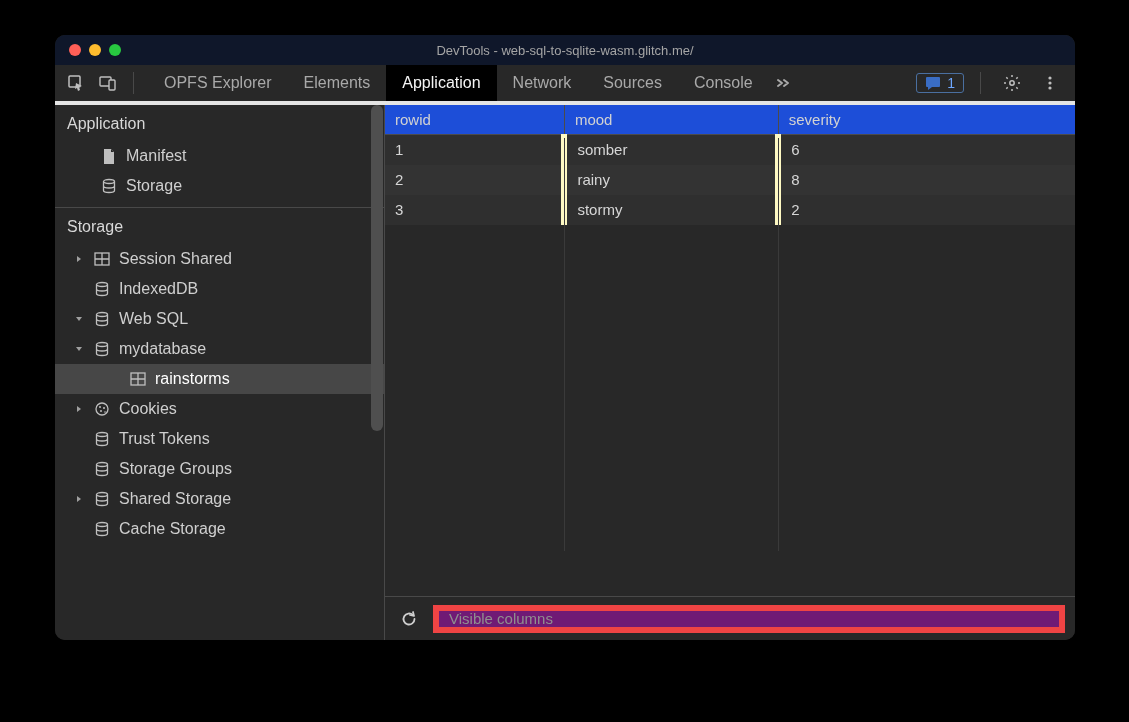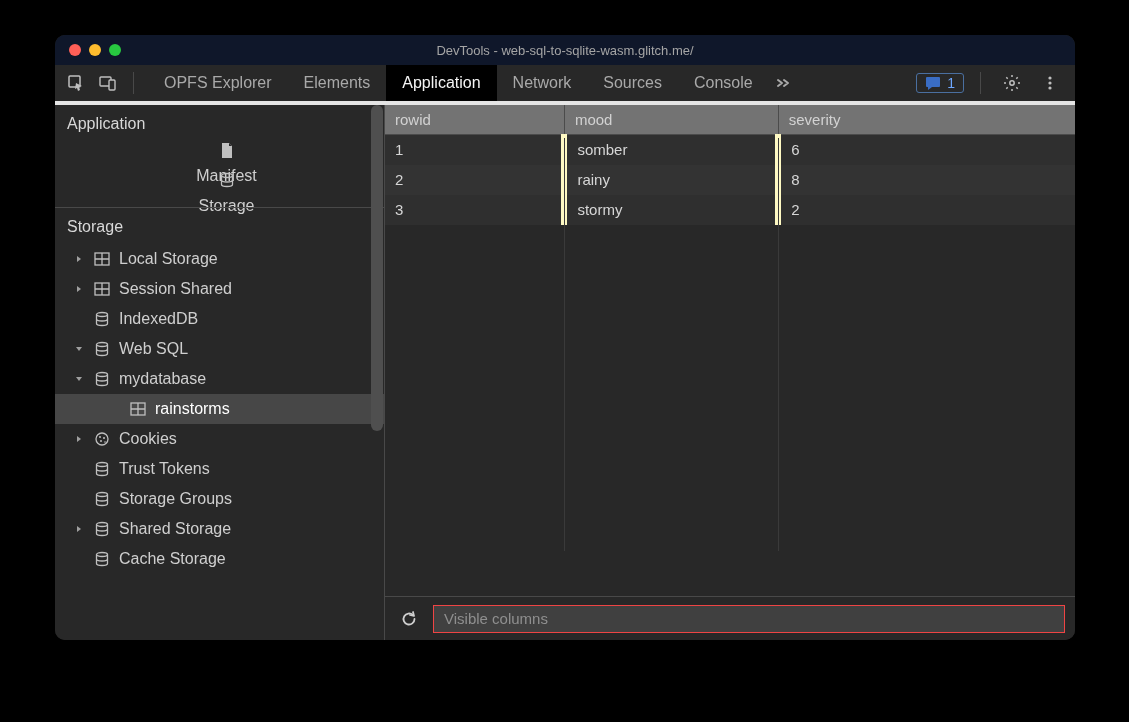--- a/index.html
+++ b/index.html
@@ -170,21 +170,21 @@
     justify-content: center;
     color: #a0a0a0;
     font-size: 11px;
   }
   .tree-icon {
     width: 18px; height: 18px;
     display: inline-flex; align-items: center; justify-content: center;
     color: #b8b8b8;
     flex-shrink: 0;
   }
-  .indent-0 { padding-left: 28px; flex-direction: column; }
+  .indent-0 { padding-left: 45px; }
   .indent-0a { padding-left: 18px; }
   .indent-1 { padding-left: 18px; }
   .indent-2 { padding-left: 54px; }
   .main {
     flex: 1;
     display: flex;
     flex-direction: column;
     background: #282828;
   }
   .table-wrap {
@@ -197,21 +197,21 @@
     table-layout: fixed;
   }
   table.data th {
     text-align: left;
     font-weight: 400;
     font-size: 15px;
     color: #d2d2d2;
     padding: 6px 10px;
     border: 1px solid #4b4b4b;
     border-top: none;
-    background: #737373;
+    background: #1d4ed8;
     height: 28px;
   }
   table.data th:first-child { border-left: none; }
   table.data th:last-child { border-right: none; }
   table.data td {
     font-size: 15px;
     color: #d6d6d6;
     padding: 4px 10px;
     border-left: 6px solid #fef9c3;
     border-right: 1px solid #3a3a3a;
@@ -232,22 +232,22 @@
   }
   .refresh-btn {
     width: 28px; height: 28px;
     display:flex; align-items:center; justify-content:center;
     color: #cfcfcf;
     cursor: pointer;
   }
   .filter-input {
     flex: 1;
     height: 28px;
-    background: #404040;
-    border: 1px solid #ef4444;
+    background: #701a75;
+    border: 6px solid #ef4444;
     color: #bcbcbc;
     font-size: 15px;
     padding: 0 10px;
     outline: none;
   }
   .filter-input::placeholder { color: #8f8f8f; }
   svg { display: block; }
 </style>
 </head>
 <body>
@@ -339,34 +339,20 @@
             </svg>
         </span>
         <span>Storage</span>
       </div>
 
       <div class="sidebar-section-sep"></div>
 
       <div class="sidebar-section-header">Storage</div>
 
       <div id="storage-tree">
-          <div class="tree-item indent-0a">
-            <span class="tree-arrow">
-              <svg width="8" height="8" viewBox="0 0 8 8">
-                <path d="M2 1l4 3-4 3z" fill="#a0a0a0"></path>
-              </svg>
-            </span>
-            <span class="tree-icon">
-              <svg width="16" height="14" viewBox="0 0 16 14">
-                <rect x="1" y="1" width="14" height="12" fill="none" stroke="#bfbfbf" stroke-width="1.3"></rect>
-                <path d="M1 7h14 M8 1v12" stroke="#bfbfbf" stroke-width="1.3"></path>
-              </svg>
-            </span>
-            <span>Local Storage</span>
-          </div>
           <div class="tree-item indent-0a">
             <span class="tree-arrow">
               <svg width="8" height="8" viewBox="0 0 8 8">
                 <path d="M2 1l4 3-4 3z" fill="#a0a0a0"></path>
               </svg>
             </span>
             <span class="tree-icon">
               <svg width="16" height="14" viewBox="0 0 16 14">
                 <rect x="1" y="1" width="14" height="12" fill="none" stroke="#bfbfbf" stroke-width="1.3"></rect>
                 <path d="M1 7h14 M8 1v12" stroke="#bfbfbf" stroke-width="1.3"></path>

